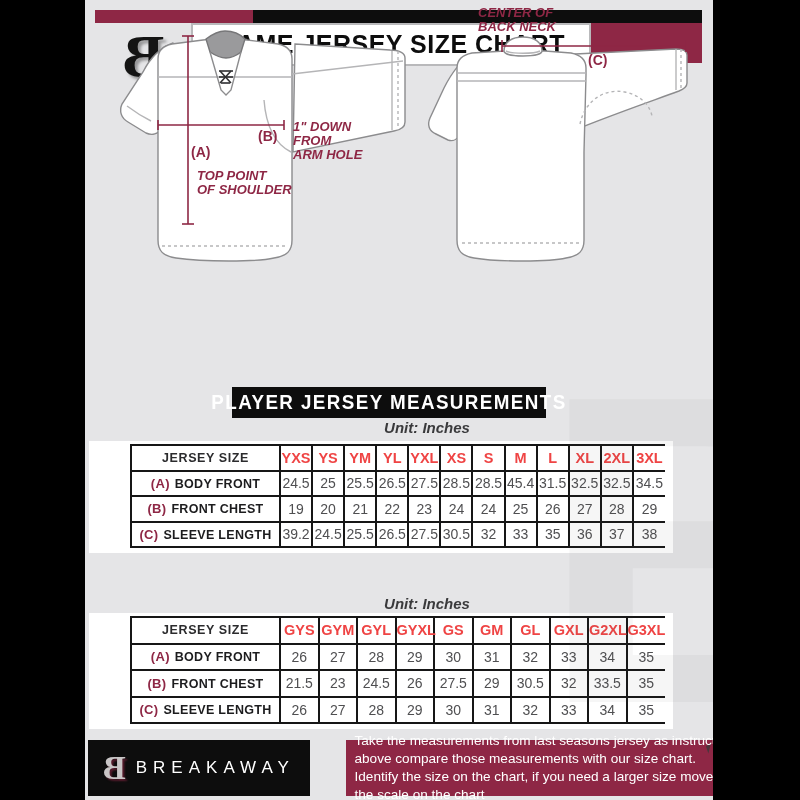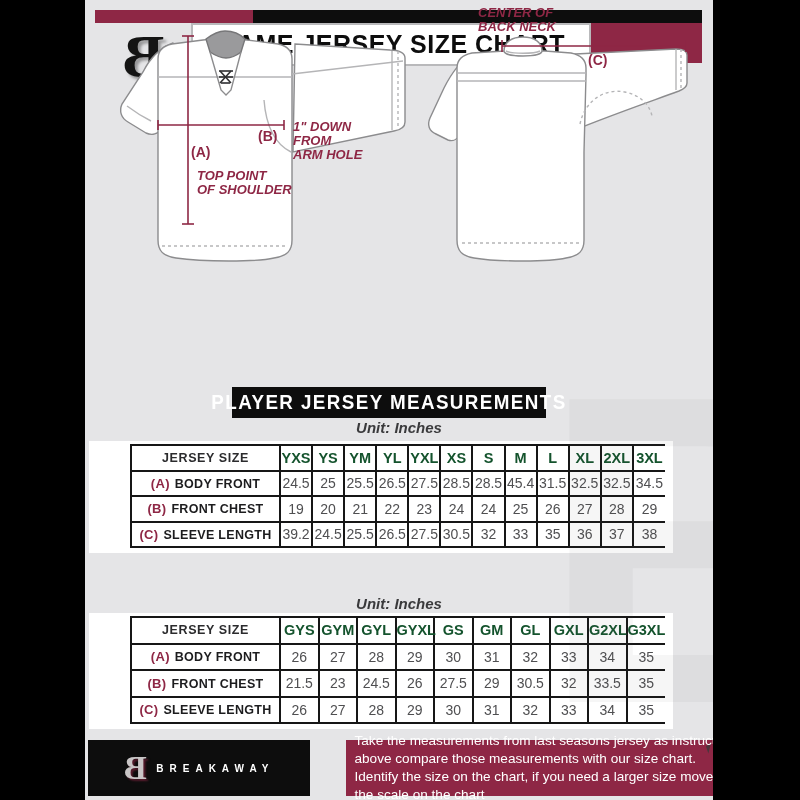--- a/index.html
+++ b/index.html
@@ -28,50 +28,50 @@
   .notice{position:absolute;left:3px;top:329px;width:622px;height:45px;background:#8e2745;
           display:flex;align-items:center;justify-content:center;}
   .notice span{color:#fff;font-size:15px;line-height:1.45;text-align:center;max-width:545px;display:block;}
 
   
   .pill{position:absolute;left:147px;width:314px;height:31px;background:#0d0d0d;border-radius:0;
         display:flex;align-items:center;justify-content:center;}
   .pill span{color:#fff;font-size:20px;font-weight:800;letter-spacing:1.5px;white-space:nowrap;
              display:inline-block;transform:scaleX(.94);}
   .unit{position:absolute;left:0;width:628px;text-align:center;font-size:15px;font-style:italic;
-        font-weight:700;color:#3a3a3c;}
+        font-weight:700;color:#3a3a3c;padding-left:28px;}
 
   
   .panel{position:absolute;left:4px;width:584px;background:#fff;}
   .meas-table{position:absolute;left:45px;width:535px;border-collapse:collapse;table-layout:fixed;
               border-left:2.5px solid #161616;background:#fff;}
   .meas-table tr{border-top:2.5px solid #161616;}
   .meas-table tr:last-child{border-bottom:2.5px solid #161616;padding-left:9px;}
   .meas-table td{text-align:center;vertical-align:middle;padding:0;}
   .meas-table td + td{border-left:2px solid #161616;}
   .meas-table td:last-child{border-right:none;}
   .meas-table .label-cell{width:147px;text-align:center;}
   .size-header{font-size:12.5px;font-weight:700;letter-spacing:.6px;color:#2b2b2d;}
-  .size-cell{font-size:14.5px;font-weight:800;color:#14532d;}
+  .size-cell{font-size:14.5px;font-weight:800;color:#ef4444;}
   .val-cell{font-size:14px;font-weight:500;color:#4f4f51;}
   .row-label{font-size:12.5px;font-weight:700;letter-spacing:.3px;color:#1c1c1e;}
   .row-key{color:#8e2745;font-weight:800;font-size:13px;margin-right:5px;}
   .player-table td{height:23.5px;}
   .goalie-table td{height:24.5px;}
 
   
   .watermark{position:absolute;left:455px;top:330px;font-size:440px;font-weight:800;line-height:1;
              color:rgba(90,90,95,.055);pointer-events:none;z-index:5;}
 
   
   .footer-black{position:absolute;left:3px;top:740px;width:222px;height:56px;background:#0d0d0d;
                 display:flex;align-items:center;justify-content:center;gap:10px;}
   .footer-logo-b{display:inline-block;transform:scaleX(-1);font-family:"Liberation Serif",serif;font-weight:bold;
                  font-size:34px;color:#c9c5c6;text-shadow:-2px 2px 2px rgba(142,39,69,.6);line-height:1;}
-  .footer-brand{color:#fff;font-size:10px;font-weight:700;letter-spacing:6px;}
+  .footer-brand{color:#fff;font-size:17px;font-weight:400;letter-spacing:6px;}
   .footer-maroon{position:absolute;left:225px;top:740px;width:401px;height:56px;background:#8e2745;
                  display:flex;align-items:center;justify-content:center;margin-left:36px;}
   .footer-maroon span{color:#fff;font-size:13.6px;line-height:1.32;max-width:384px;display:block;}
 
   
   .cursor-mark{position:absolute;left:622px;top:745px;width:0;height:0;border-left:5px solid #3a3a3a;
                border-bottom:8px solid transparent;transform:rotate(-18deg);opacity:.8;}
 </style>
 </head>
 <body>

